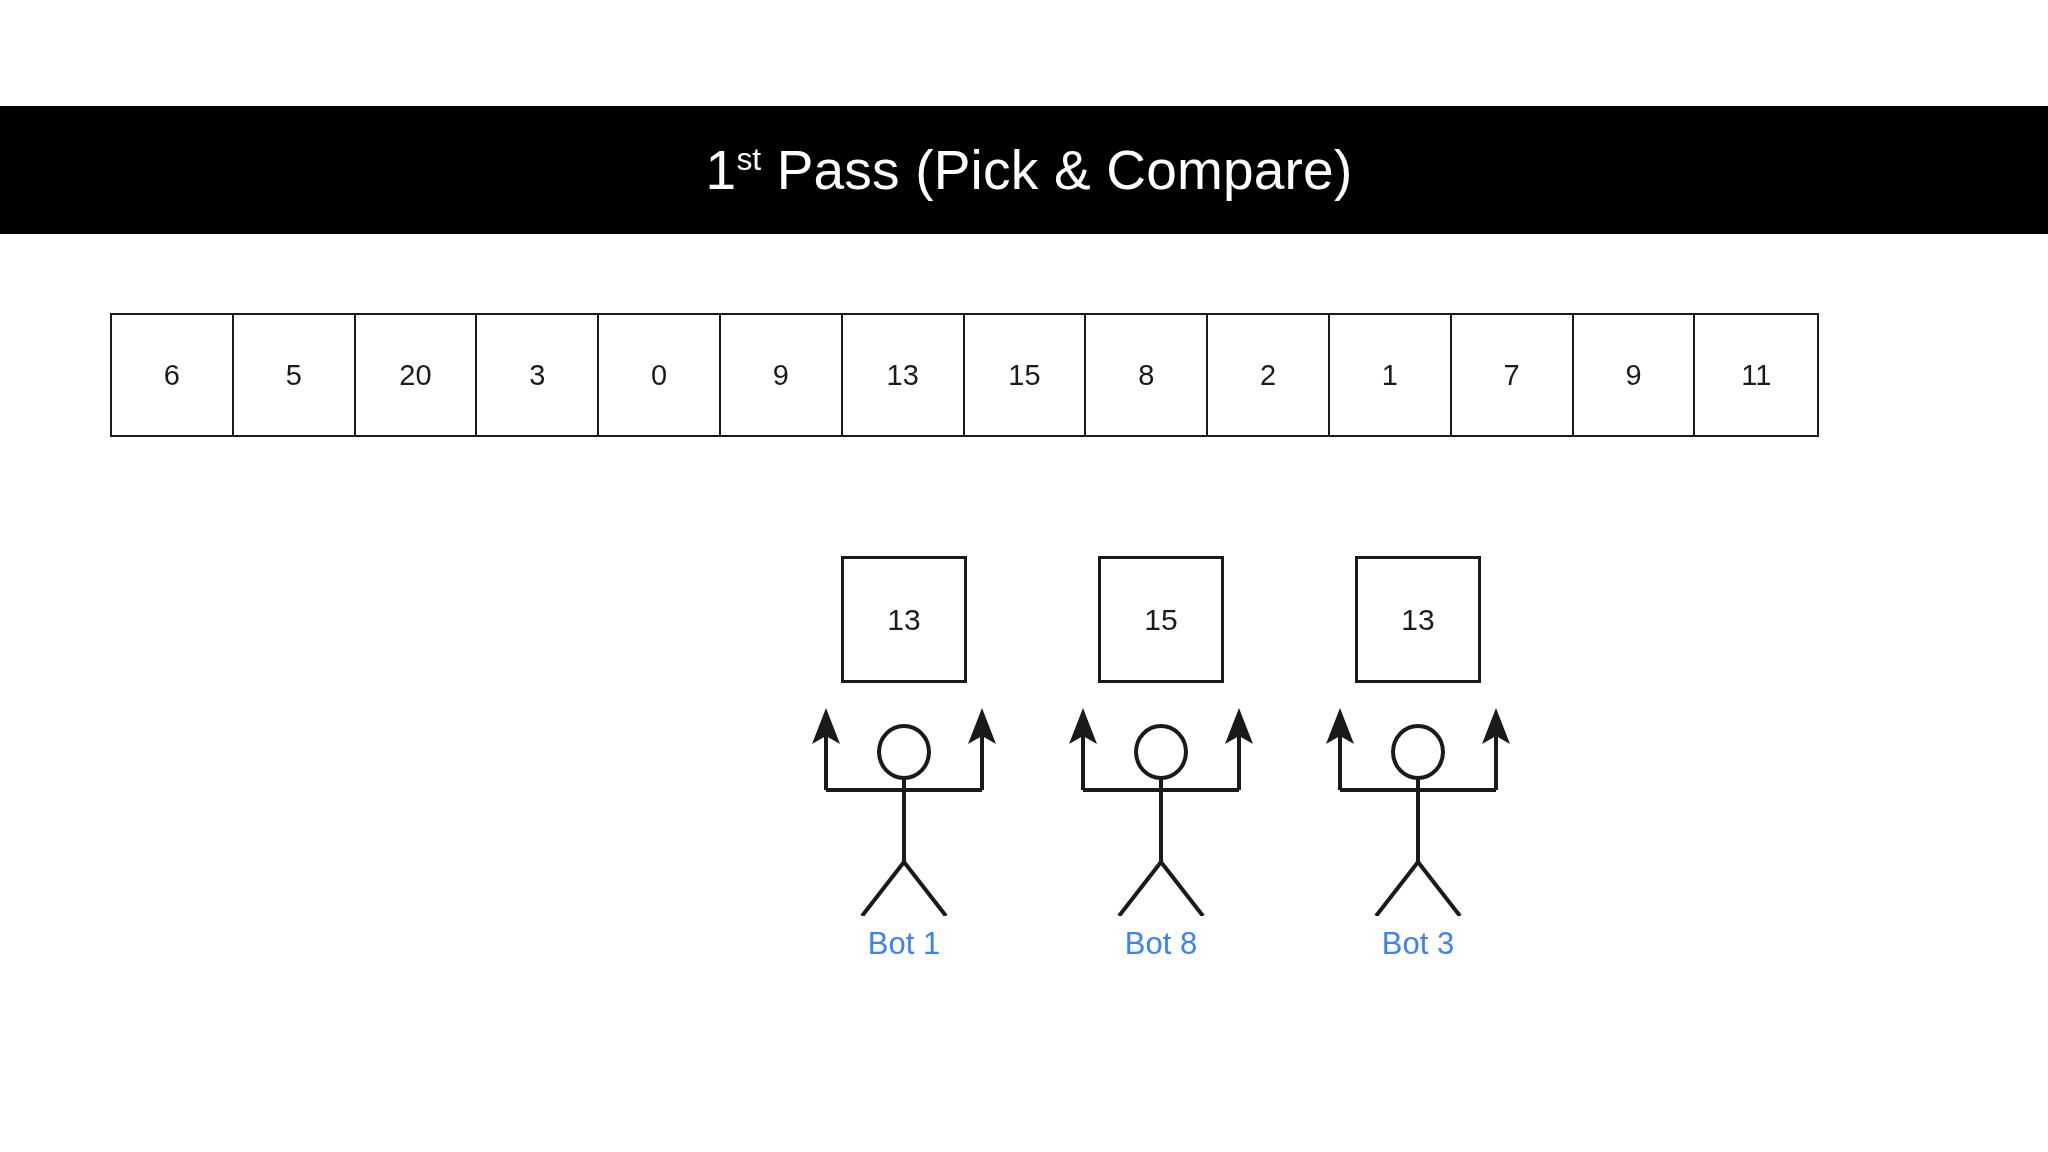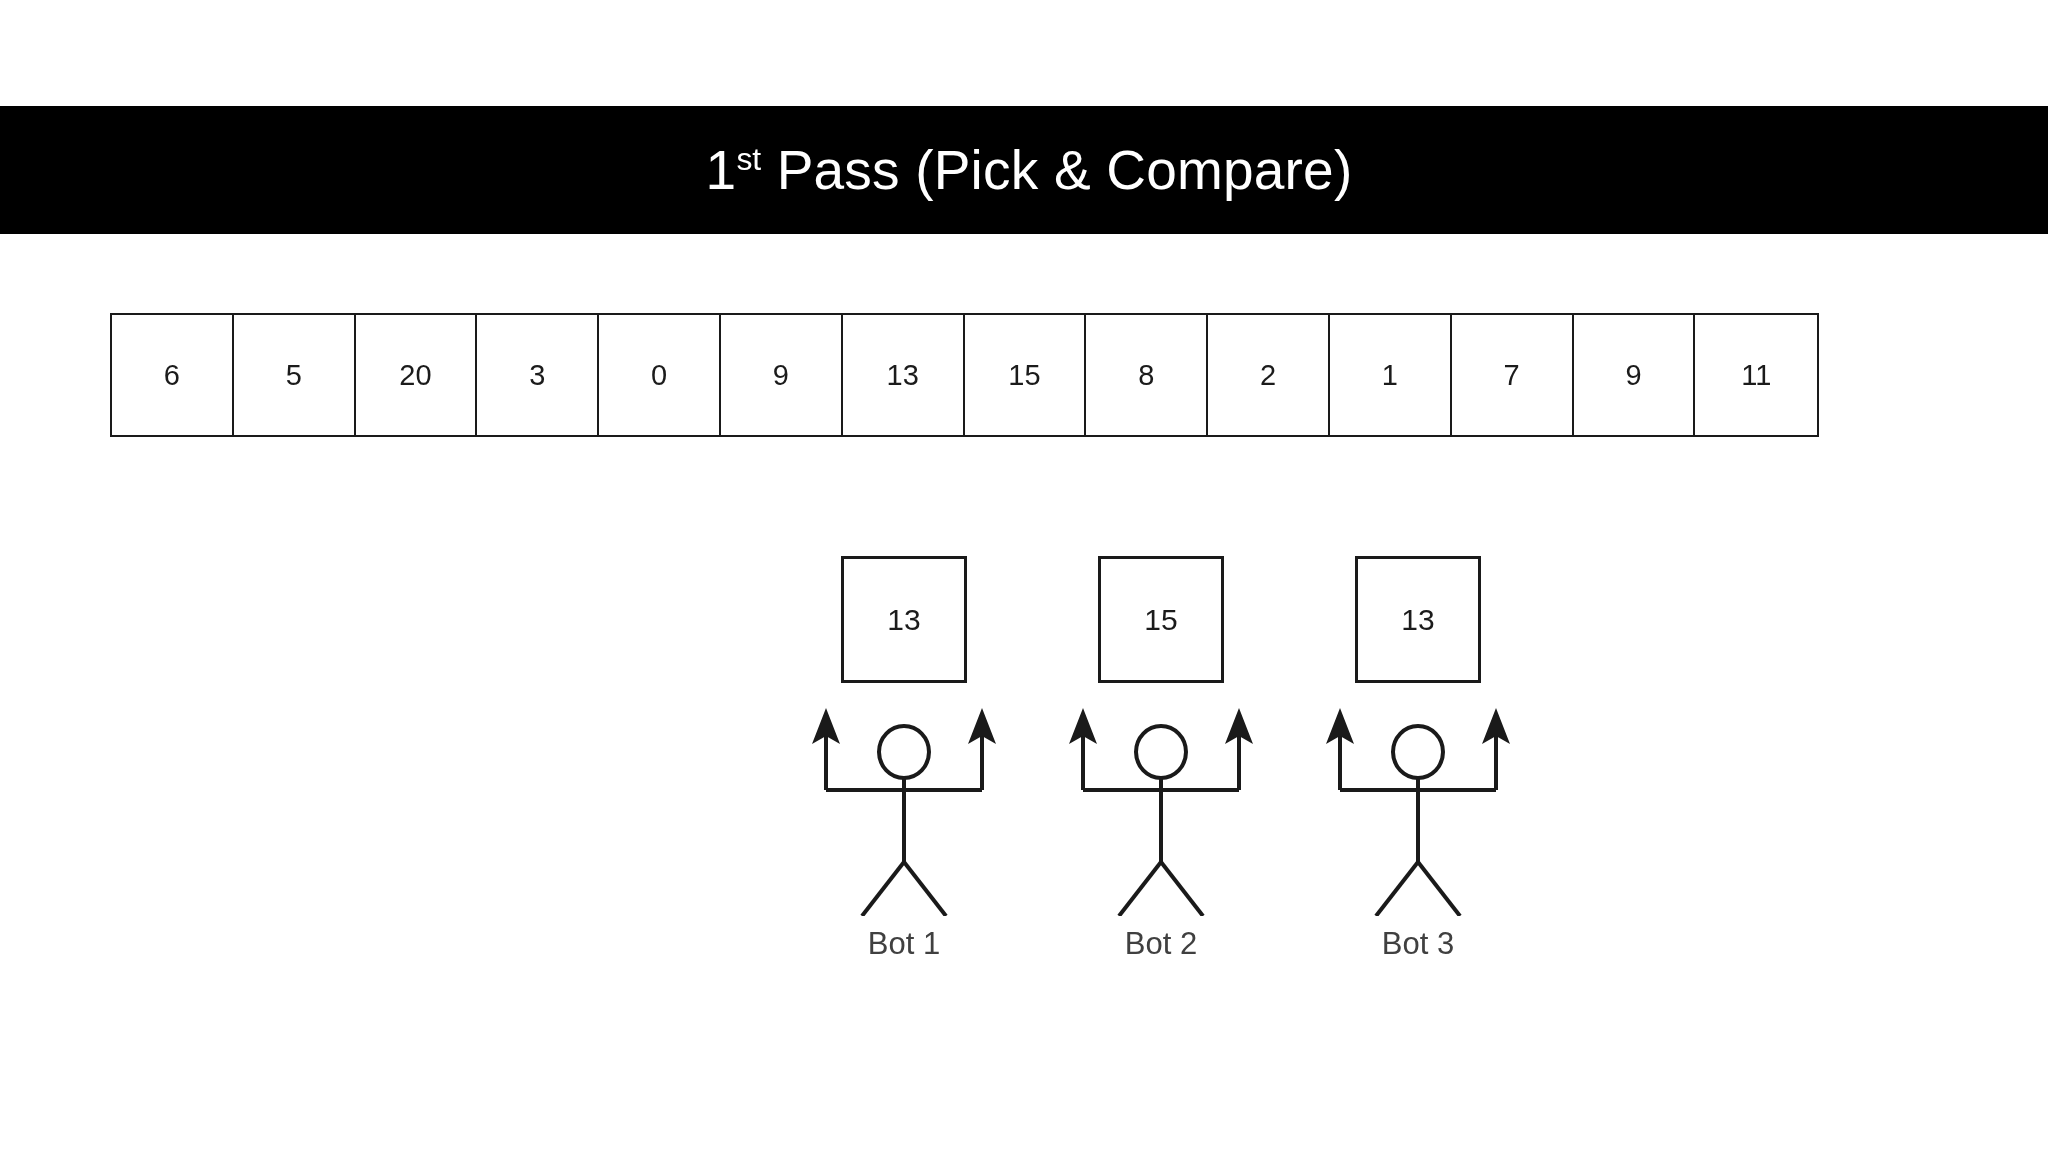--- a/index.html
+++ b/index.html
@@ -116,21 +116,21 @@
   }
   .bot-label {
     position: absolute;
     left: 0;
     top: 372px;
     width: 260px;
     text-align: center;
     font-family: "Liberation Sans", sans-serif;
     font-size: 31px;
     font-weight: 400;
-    color: #404040;
+    color: #3b82f6;
     line-height: 1;
   }
 </style>
 </head>
 <body>
 
 <div id="slide">
 
   <div id="title-bar">
     <div id="title-text">
@@ -213,21 +213,21 @@
               <path d="M170 88 L170 32"></path>
               <path d="M14 88 L170 88"></path>
               <path d="M92 74 L92 160"></path>
               <path d="M92 160 L50 214"></path>
               <path d="M92 160 L134 214"></path>
               <ellipse cx="92" cy="50" rx="25" ry="26"></ellipse>
             </g>
             <path d="M14 6 L28 42 L14 34 L0 42 Z" fill="#1a1a1a"></path>
             <path d="M170 6 L184 42 L170 34 L156 42 Z" fill="#1a1a1a"></path>
           </svg></div>
-        <div class="bot-label">Bot 2</div>
+        <div class="bot-label">Bot 8</div>
       </div>
       <div class="bot" style="left: 1288px;">
         <div class="bot-box">
           <span class="bot-box-value">13</span>
         </div>
         <div class="bot-figure"><svg viewBox="0 0 184 214" width="184" height="214">
             <g fill="none" stroke="#1a1a1a" stroke-width="4" stroke-linecap="butt" stroke-linejoin="miter">
               <path d="M14 88 L14 32"></path>
               <path d="M170 88 L170 32"></path>
               <path d="M14 88 L170 88"></path>

